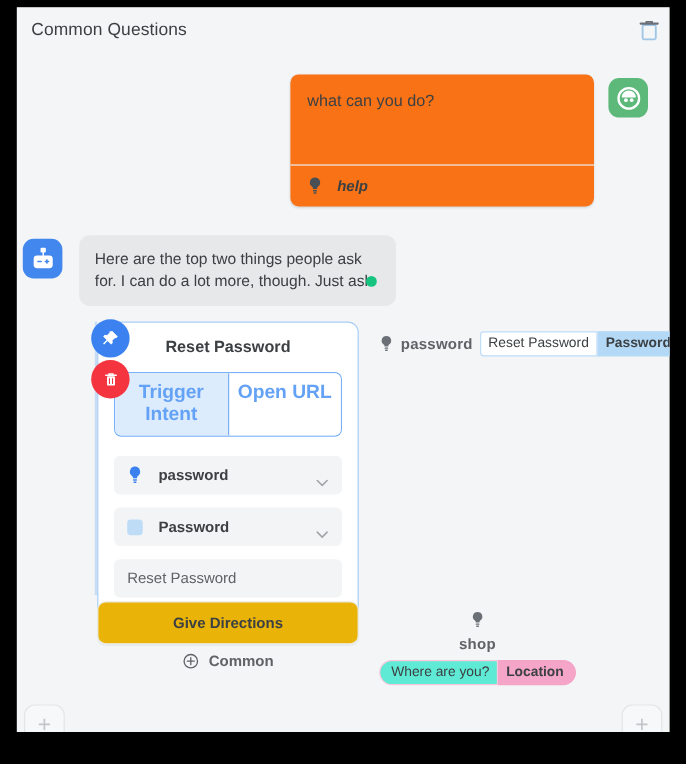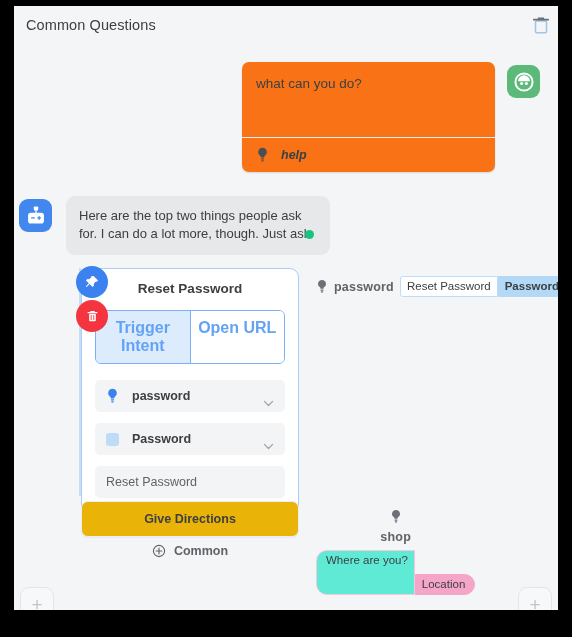--- a/index.html
+++ b/index.html
@@ -269,22 +269,21 @@
     background: #5eead4;
     border: 1px solid #f8c7dd;
     border-radius: 11px 0 0 11px;
     padding-left: 9px;
   }
   .chip-pink-fill {
     background: #f5a5c8;
     border: 1px solid #f5a5c8;
     border-radius: 0 11px 11px 0;
     padding-right: 9px;
-    font-weight: normal;
-    margin-top: 24px;
+    font-weight: bold;
   }
 
   
   .gd-btn {
     position: absolute;
     left: 67px;
     top: 495px;
     width: 218px;
     height: 36px;
     box-sizing: border-box;

